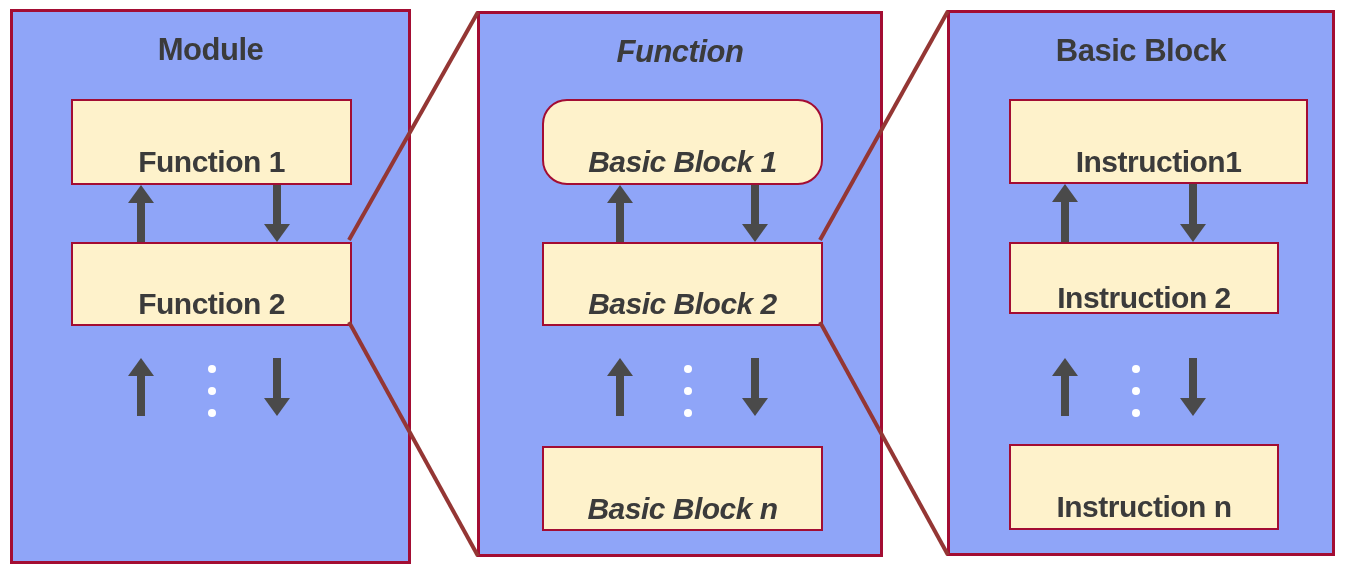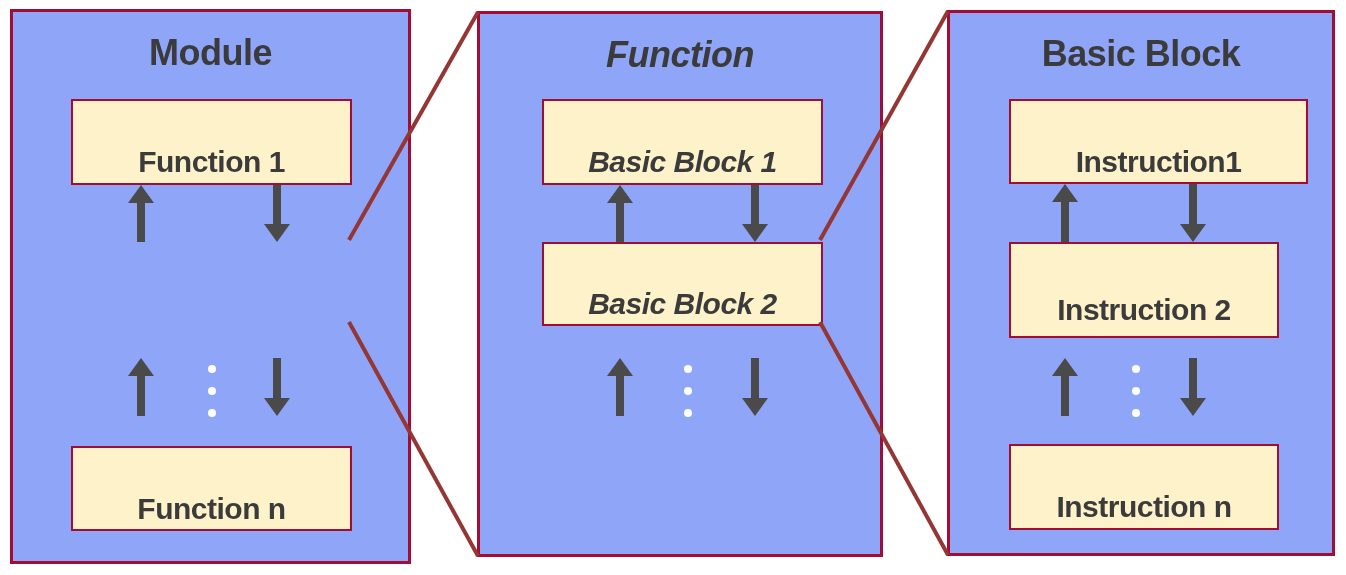--- a/index.html
+++ b/index.html
@@ -5,21 +5,21 @@
   :root{
     --panel-fill:#8FA5F8; --panel-border:#A30D33; --box-fill:#FEF2CB; --box-border:#A30D33;
     --arrow:#4A4A4A; --connector:#943634; --dots:#FFFFFF; --text:#3B3B3B; --bg:#FFFFFF;
   }
   html,body{margin:0;padding:0;background:var(--bg);}
   .canvas{position:relative;width:1346px;height:575px;background:var(--bg);overflow:hidden;
           font-family:"Liberation Sans", sans-serif;}
   .panel{position:absolute;box-sizing:border-box;background:var(--panel-fill);
          border:3px solid var(--panel-border);z-index:1;}
   .panel-title{position:absolute;left:0;right:0;top:20px;text-align:center;
-               font-size:36px;font-weight:600;color:var(--text);letter-spacing:-0.5px;}
+               font-size:31px;font-weight:600;color:var(--text);letter-spacing:-0.5px;}
   .node{position:absolute;box-sizing:border-box;background:var(--box-fill);
         border:2px solid var(--box-border);display:flex;align-items:center;justify-content:center;}
   .node span{font-size:30px;font-weight:600;color:var(--text);letter-spacing:-0.5px;white-space:nowrap;margin-top:40px;}
   .arrow{position:absolute;width:26px;}
   .arrow .shaft{position:absolute;left:9px;width:8px;background:var(--arrow);}
   .arrow.up .shaft{top:16px;bottom:0;}
   .arrow.down .shaft{top:0;bottom:16px;}
   .arrow .head{position:absolute;left:0;width:0;height:0;
                border-left:13px solid transparent;border-right:13px solid transparent;}
   .arrow.up .head{top:0;border-bottom:18px solid var(--arrow);}
@@ -40,41 +40,41 @@
       <span>Function 1</span>
     </div>
     <div class="arrow up" style="left:115px;top:173px;height:57px;">
       <div class="head"></div>
         <div class="shaft"></div>
     </div>
     <div class="arrow down" style="left:251px;top:173px;height:57px;">
       <div class="head"></div>
         <div class="shaft"></div>
     </div>
+    <div class="node" style="left:58px;top:230px;width:281px;height:84px;">
+      <span>Function 2</span>
+    </div>
     <div class="arrow up" style="left:115px;top:346px;height:58px;">
       <div class="head"></div>
         <div class="shaft"></div>
     </div>
     <div class="dots" style="left:195px;top:353px;">
       <i></i>
         <i></i>
         <i></i>
     </div>
     <div class="arrow down" style="left:251px;top:346px;height:58px;">
       <div class="head"></div>
         <div class="shaft"></div>
     </div>
-    <div class="node" style="left:58px;top:434px;width:281px;height:85px;">
-      <span>Function n</span>
-    </div>
   </section>
 
   <section class="panel" style="left:477px;top:11px;width:406px;height:546px;font-style:italic;">
     <div class="panel-title">Function</div>
-    <div class="node" style="left:62px;top:85px;width:281px;height:86px;">
+    <div class="node" style="left:62px;top:85px;width:281px;height:86px;border-radius:25px;">
       <span>Basic Block 1</span>
     </div>
     <div class="arrow up" style="left:127px;top:171px;height:57px;">
       <div class="head"></div>
         <div class="shaft"></div>
     </div>
     <div class="arrow down" style="left:262px;top:171px;height:57px;">
       <div class="head"></div>
         <div class="shaft"></div>
     </div>
@@ -87,36 +87,39 @@
     </div>
     <div class="dots" style="left:204px;top:351px;">
       <i></i>
         <i></i>
         <i></i>
     </div>
     <div class="arrow down" style="left:262px;top:344px;height:58px;">
       <div class="head"></div>
         <div class="shaft"></div>
     </div>
+    <div class="node" style="left:62px;top:432px;width:281px;height:85px;">
+      <span>Basic Block n</span>
+    </div>
   </section>
 
   <section class="panel" style="left:947px;top:10px;width:388px;height:546px;padding-left:8px;">
     <div class="panel-title">Basic Block</div>
     <div class="node" style="left:59px;top:86px;width:299px;height:85px;">
       <span>Instruction1</span>
     </div>
     <div class="arrow up" style="left:102px;top:171px;height:58px;">
       <div class="head"></div>
         <div class="shaft"></div>
     </div>
     <div class="arrow down" style="left:230px;top:171px;height:58px;">
       <div class="head"></div>
         <div class="shaft"></div>
     </div>
-    <div class="node" style="left:59px;top:229px;width:270px;height:96px;">
+    <div class="node" style="left:59px;top:229px;width:270px;height:72px;">
       <span>Instruction 2</span>
     </div>
     <div class="arrow up" style="left:102px;top:345px;height:58px;">
       <div class="head"></div>
         <div class="shaft"></div>
     </div>
     <div class="dots" style="left:182px;top:352px;">
       <i></i>
         <i></i>
         <i></i>

